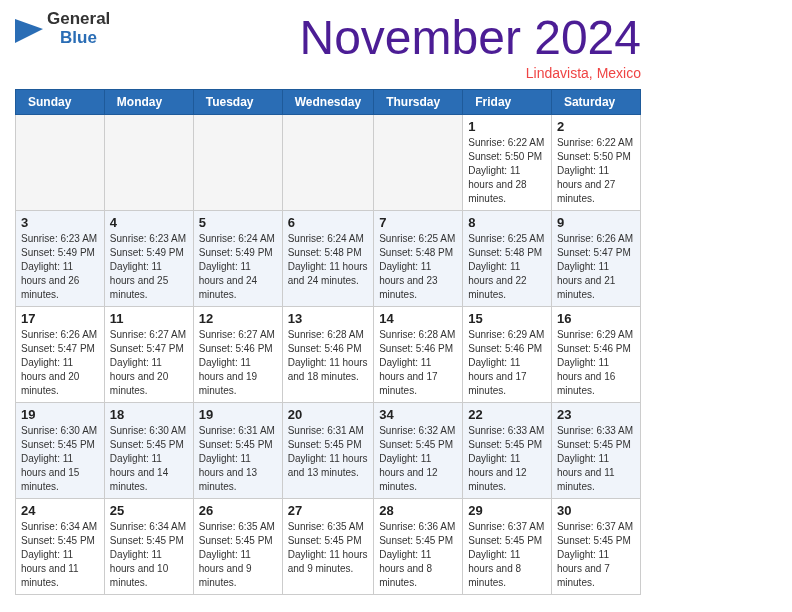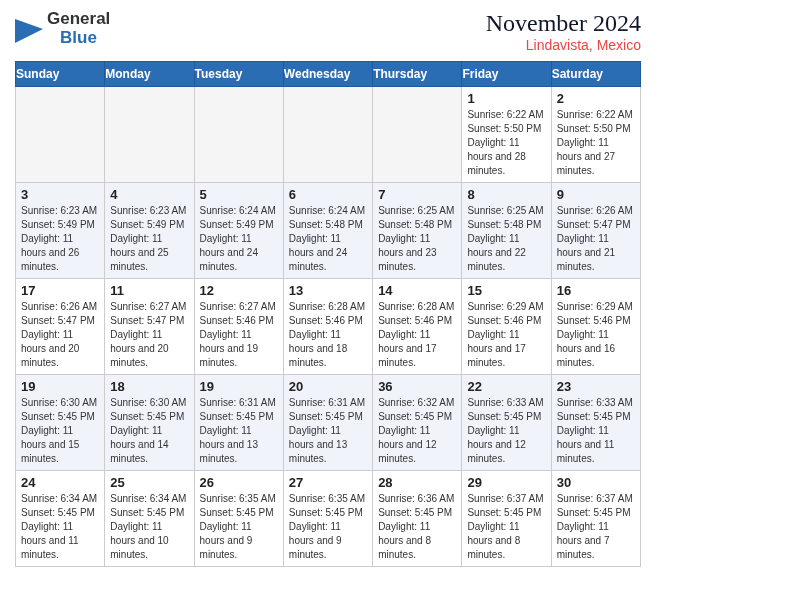--- a/index.html
+++ b/index.html
@@ -23,40 +23,39 @@
     }
     .logo {
       display: flex;
       align-items: center;
       gap: 4px;
     }
     .title-block {
       text-align: right;
     }
     .month-title {
-      font-size: 24px;
+      font-size: 48px;
       font-weight: normal;
-      color: #0f172a;
-      font-family: Liberation Serif, serif;
+      color: #4c1d95;
     }
     .location {
       font-size: 14px;
       color: #ef4444;
     }
     .calendar {
       width: 100%;
       border-collapse: collapse;
       border: 1px solid #ccc;
     }
     .calendar th {
       background: #2a6db5;
       color: #fff;
       font-size: 12px;
       font-weight: bold;
-      padding: 5px 0;
+      padding: 5px 12px;
       text-align: left;
       border: 1px solid #1e5a9a;
     }
     .calendar td {
       vertical-align: top;
       border: 1px solid #ccc;
       padding: 4px 5px;
       width: calc(100% / 7);
       min-height: 80px;
       font-size: 10.5px;
@@ -204,21 +203,21 @@
           </td>
           <td>
             <span class="day-num">19</span>
             <div class="day-info">Sunrise: 6:31 AM<br>Sunset: 5:45 PM<br>Daylight: 11 hours and 13 minutes.</div>
           </td>
           <td>
             <span class="day-num">20</span>
             <div class="day-info">Sunrise: 6:31 AM<br>Sunset: 5:45 PM<br>Daylight: 11 hours and 13 minutes.</div>
           </td>
           <td>
-            <span class="day-num">36</span>
+            <span class="day-num">34</span>
             <div class="day-info">Sunrise: 6:32 AM<br>Sunset: 5:45 PM<br>Daylight: 11 hours and 12 minutes.</div>
           </td>
           <td>
             <span class="day-num">22</span>
             <div class="day-info">Sunrise: 6:33 AM<br>Sunset: 5:45 PM<br>Daylight: 11 hours and 12 minutes.</div>
           </td>
           <td>
             <span class="day-num">23</span>
             <div class="day-info">Sunrise: 6:33 AM<br>Sunset: 5:45 PM<br>Daylight: 11 hours and 11 minutes.</div>
           </td>

